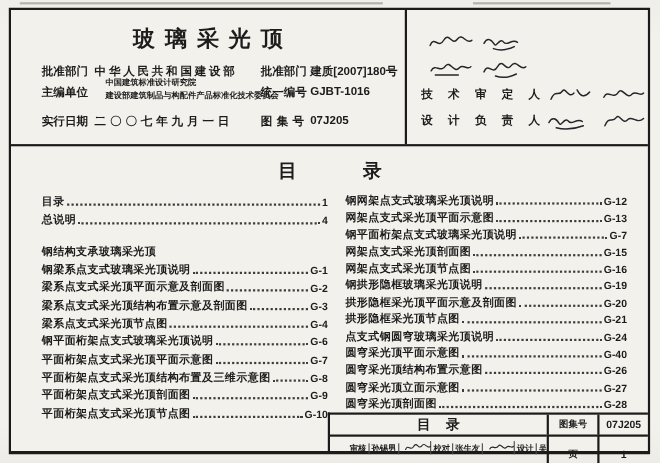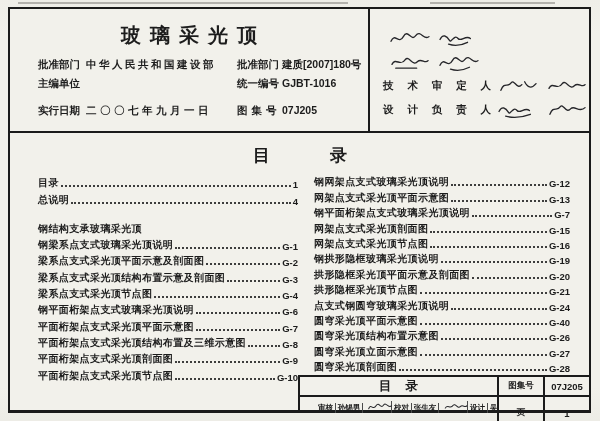--- a/index.html
+++ b/index.html
@@ -70,20 +70,24 @@
     <div class="header">
       <div class="header-left">
         <div class="doc-title">玻璃采光顶</div>
 
         <span class="fl c1" style="top:49px;">批准部门</span>
         <span class="fl c2 sp2" style="top:49px;">中华人民共和国建设部</span>
         <span class="fl c3" style="top:49px;">批准部门</span>
         <span class="fl c4" style="top:49px;">建质[2007]180号</span>
 
         <span class="fl c1" style="top:68px;">主编单位</span>
+        <div class="editor-block">
+          <div>中国建筑标准设计研究院</div>
+          <div>建设部建筑制品与构配件产品标准化技术委员会</div>
+        </div>
         <span class="fl c3" style="top:68px;">统一编号</span>
         <span class="fl c4" style="top:68px;">GJBT-1016</span>
 
         <span class="fl c1" style="top:95px;">实行日期</span>
         <span class="fl c2 sp3" style="top:95px;">二〇〇七年九月一日</span>
         <span class="fl c3 sp4" style="top:95px;">图集号</span>
         <span class="fl c4" style="top:95px;">07J205</span>
       </div>
 
       <div class="header-right">

